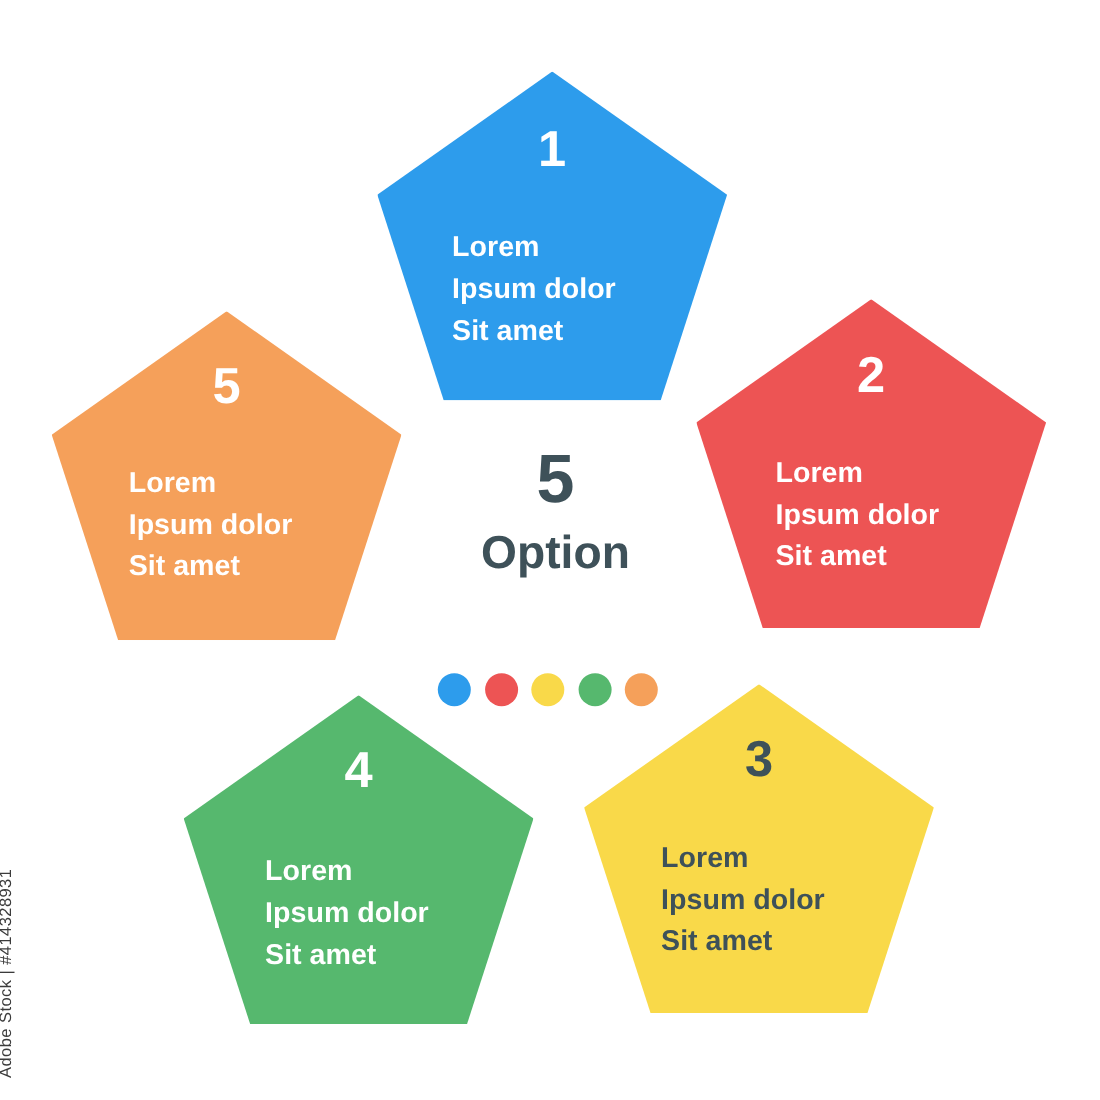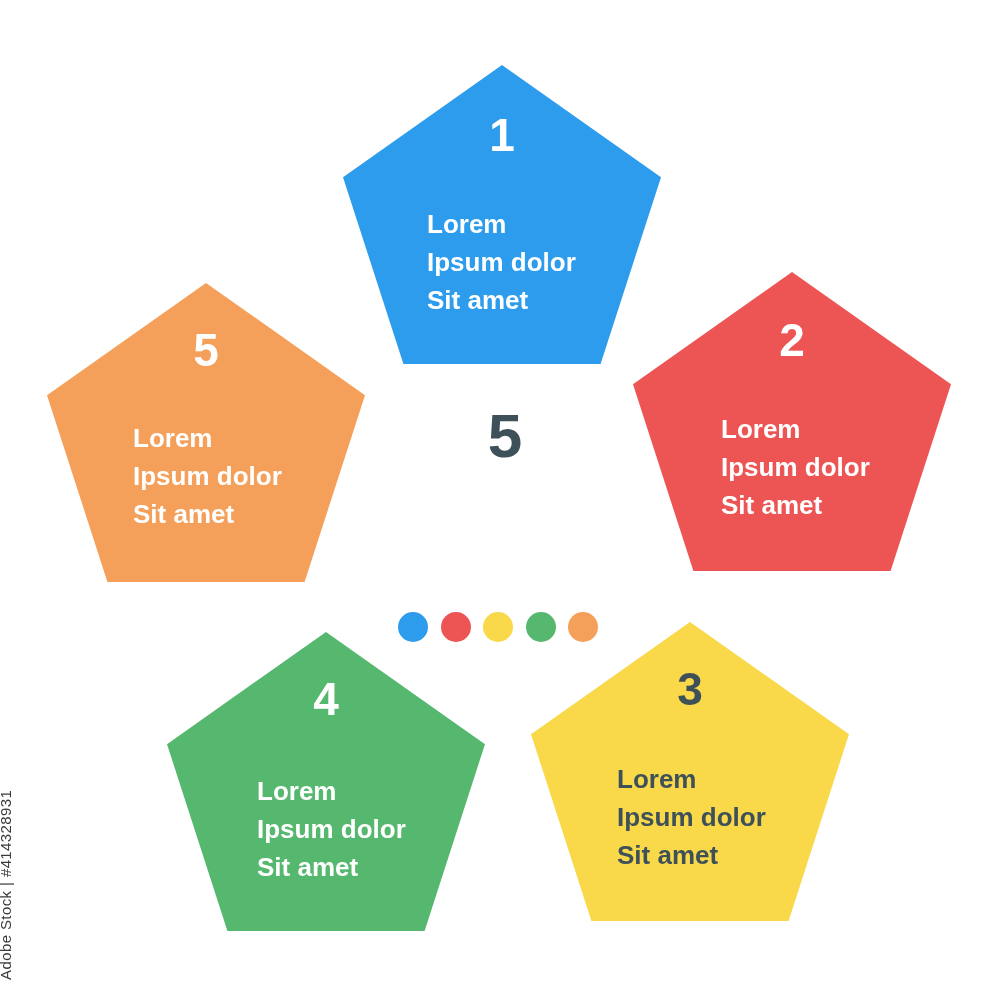--- a/index.html
+++ b/index.html
@@ -29,21 +29,21 @@
     position: absolute;
     width: 100%;
     text-align: center;
     font-weight: bold;
     font-size: 46px;
     line-height: 1;
     letter-spacing: 0px;
   }
   .pent .body {
     position: absolute;
-    left: 16px;
+    left: 0;
     width: 100%;
     text-align: left;
     font-weight: bold;
     font-size: 26px;
     line-height: 38px;
   }
   .pent .body .ln { display: block; }
 
   
   #pent-1 { left: 343px;  top: 65px;  width: 318px; height: 299px; background: #2d9cec; }
@@ -172,20 +172,21 @@
     <div class="num">5</div>
     <div class="body">
       <span class="ln">Lorem</span>
       <span class="ln">Ipsum dolor</span>
       <span class="ln">Sit amet</span>
     </div>
   </div>
 
   <div id="center">
     <div class="big-num">5</div>
+    <div class="sub">Option</div>
   </div>
 
   <div id="dots">
     <span class="dot" style="background: rgb(45, 156, 236);"></span>
     <span class="dot" style="background: rgb(237, 84, 84);"></span>
     <span class="dot" style="background: rgb(249, 217, 73);"></span>
     <span class="dot" style="background: rgb(86, 184, 110);"></span>
     <span class="dot" style="background: rgb(245, 160, 90);"></span>
   </div>
 

